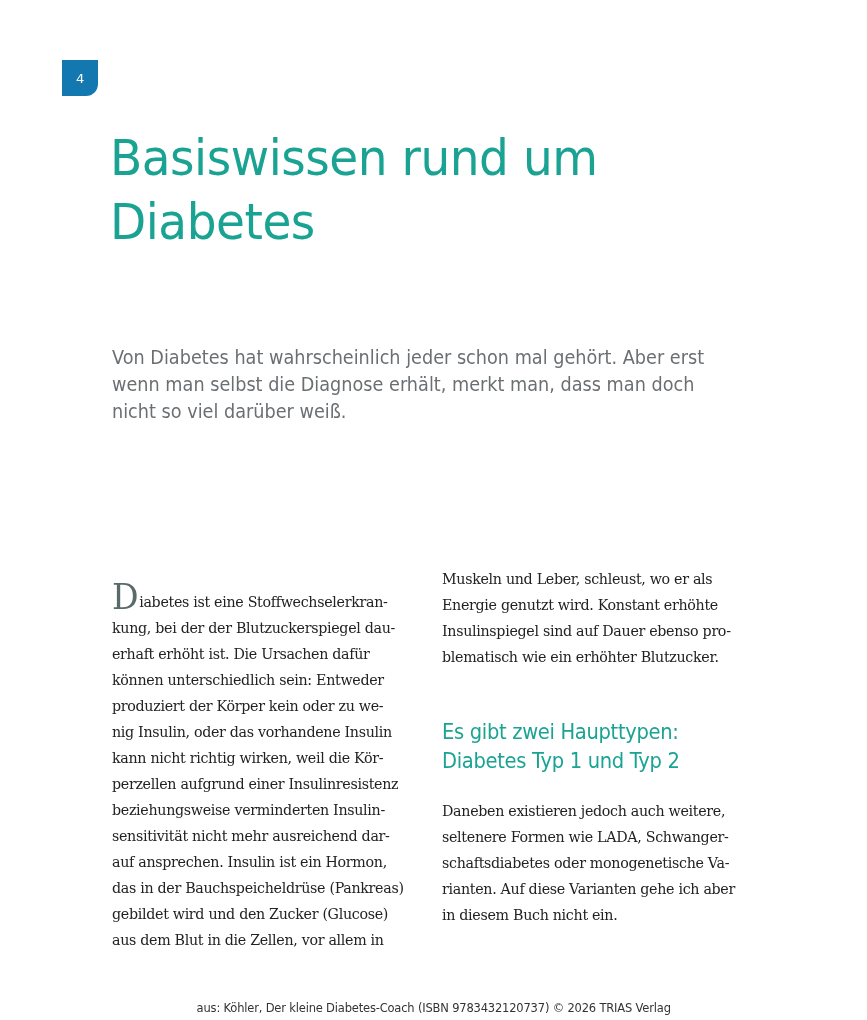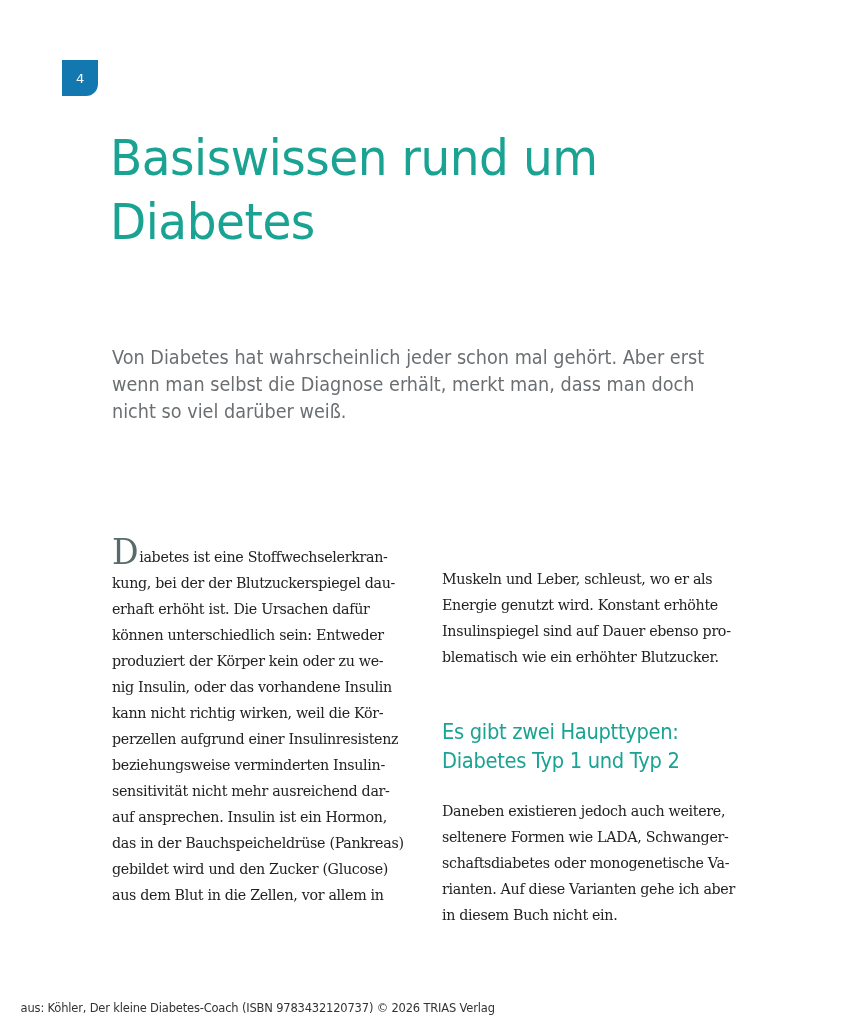--- a/index.html
+++ b/index.html
@@ -60,21 +60,21 @@
     .col {
       position: absolute;
       font-family: "DejaVu Serif", serif;
       font-size: 15.5px;
       line-height: 26px;
       color: #222222;
       letter-spacing: -0.35px;
     }
     .col-left {
       left: 112px;
-      top: 537px;
+      top: 582px;
       width: 320px;
     }
     .col-right {
       left: 442px;
       top: 566px;
       width: 330px;
     }
     .col p {
       margin: 0;
       transform: scaleX(0.92);
@@ -98,20 +98,21 @@
       color: #1aa393;
       transform: scaleX(0.93);
       transform-origin: left top;
       width: 360px;
     }
     .footer {
       position: absolute;
       left: 0;
       right: 0;
       top: 1000px;
+      text-align: center;
       font-family: "DejaVu Sans", sans-serif;
       font-size: 12.5px;
       color: #333333;
       letter-spacing: -0.2px;
     }
     .footer span {
       display: inline-block;
       transform: scaleX(0.92);
     }
   </style>

